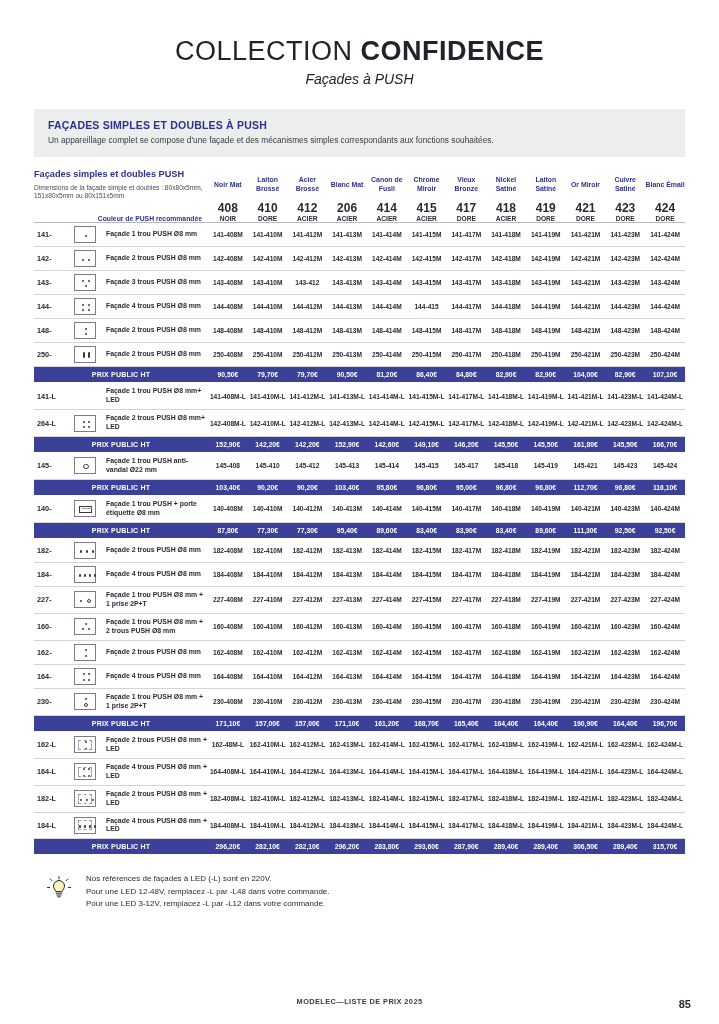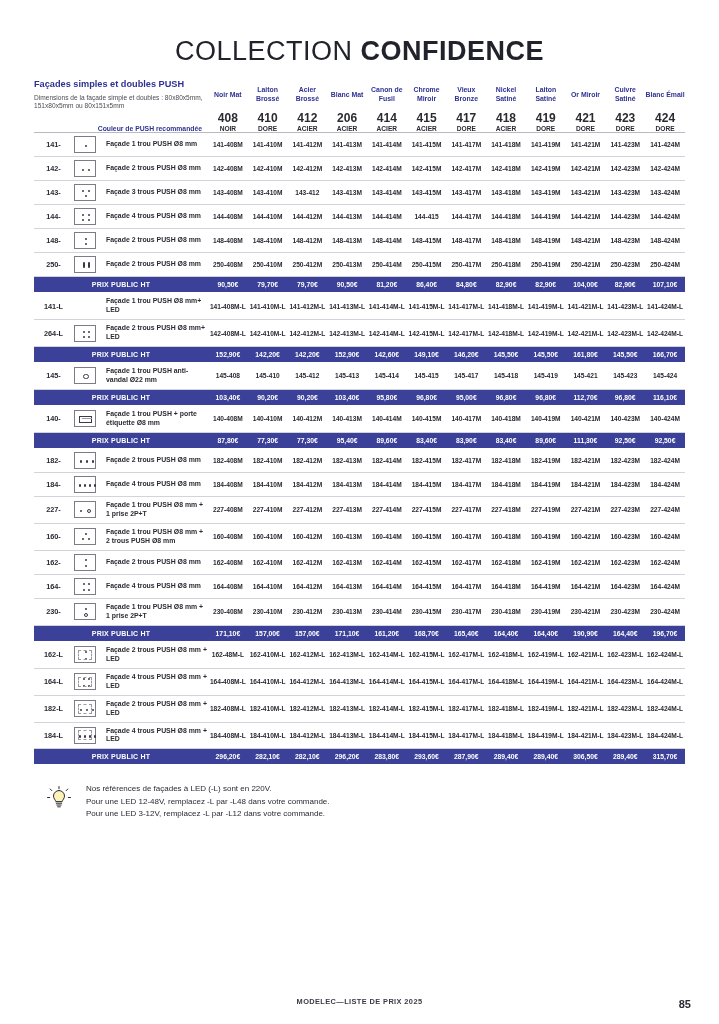--- a/index.html
+++ b/index.html
@@ -75,21 +75,21 @@
   tr.prod { }
   tr.prod > td {
     border-bottom: 1px solid #d3d3da;
     font-size: 6.6px;
     text-align: center;
     color: #2a2a33;
     font-weight: 700;
     padding: 4px 0;
   }
   tr.prod > td.code {
-    text-align: center;
+    text-align: left;
     padding-left: 3px;
     font-weight: 700;
     font-size: 7.3px;
     color:#2a2a33;
   }
   tr.prod > td.pic { padding:3px 2px; }
   tr.prod > td.desc {
     text-align: left;
     padding-left: 6px;
     font-weight: 700;
@@ -165,22 +165,27 @@
     font-size:11px; font-weight:700; color:#2a2a33;
   }
 </style>
 </head>
 <body>
 
 <div class="page">
 
   <div class="title-wrap">
     <div class="main-title"><span>COLLECTION </span><b>CONFIDENCE</b></div>
+    <div class="subtitle">Façades à PUSH</div>
   </div>
 
+  <div class="intro">
+    <div class="intro-title">FAÇADES SIMPLES ET DOUBLES À PUSH</div>
+    <div class="intro-text">Un appareillage complet se compose d'une façade et des mécanismes simples correspondants aux fonctions souhaitées.</div>
+  </div>
 
   <div class="tbl-wrap">
     <table class="pt">
       <colgroup>
         <col style="width:36px">
         <col style="width:30px">
         <col style="width:108px">
         <col span="12">
       </colgroup>
       <tbody id="tbody">

